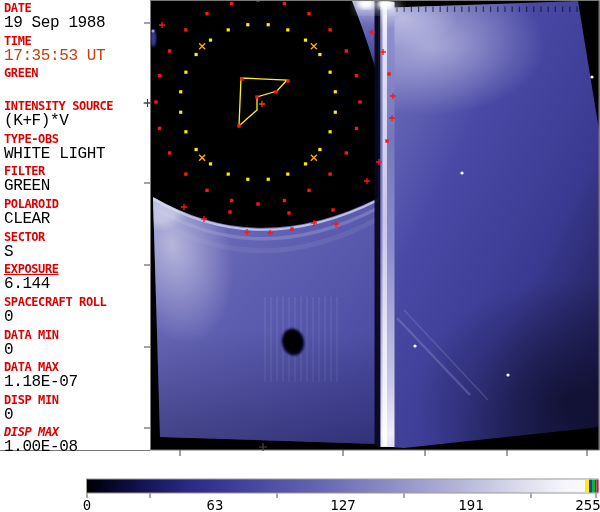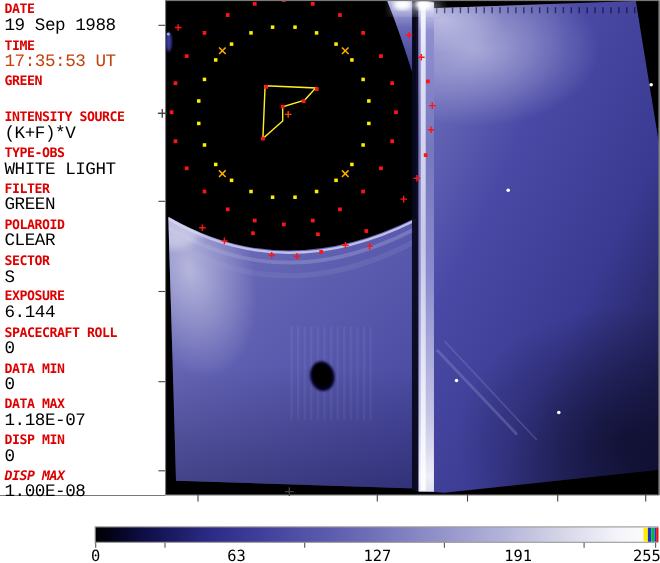--- a/index.html
+++ b/index.html
@@ -336,21 +336,21 @@
       </div>
       <div class="field" style="top: 198px;">
         <span class="lbl" style="color: rgb(221, 0, 0);">POLAROID</span>
         <span class="val" style="color: rgb(0, 0, 0);">CLEAR</span>
       </div>
       <div class="field" style="top: 231px;">
         <span class="lbl" style="color: rgb(221, 0, 0);">SECTOR</span>
         <span class="val" style="color: rgb(0, 0, 0);">S</span>
       </div>
       <div class="field" style="top: 263px;">
-        <span class="lbl" style="color: rgb(221, 0, 0);">EXPOSURE</span>
+        <span class="lbl" style="color: rgb(221, 0, 0); text-decoration: underline;">EXPOSURE</span>
         <span class="val" style="color: rgb(0, 0, 0);">6.144</span>
       </div>
       <div class="field" style="top: 296px;">
         <span class="lbl" style="color: rgb(221, 0, 0);">SPACECRAFT ROLL</span>
         <span class="val" style="color: rgb(0, 0, 0);">0</span>
       </div>
       <div class="field" style="top: 329px;">
         <span class="lbl" style="color: rgb(221, 0, 0);">DATA MIN</span>
         <span class="val" style="color: rgb(0, 0, 0);">0</span>
       </div>

